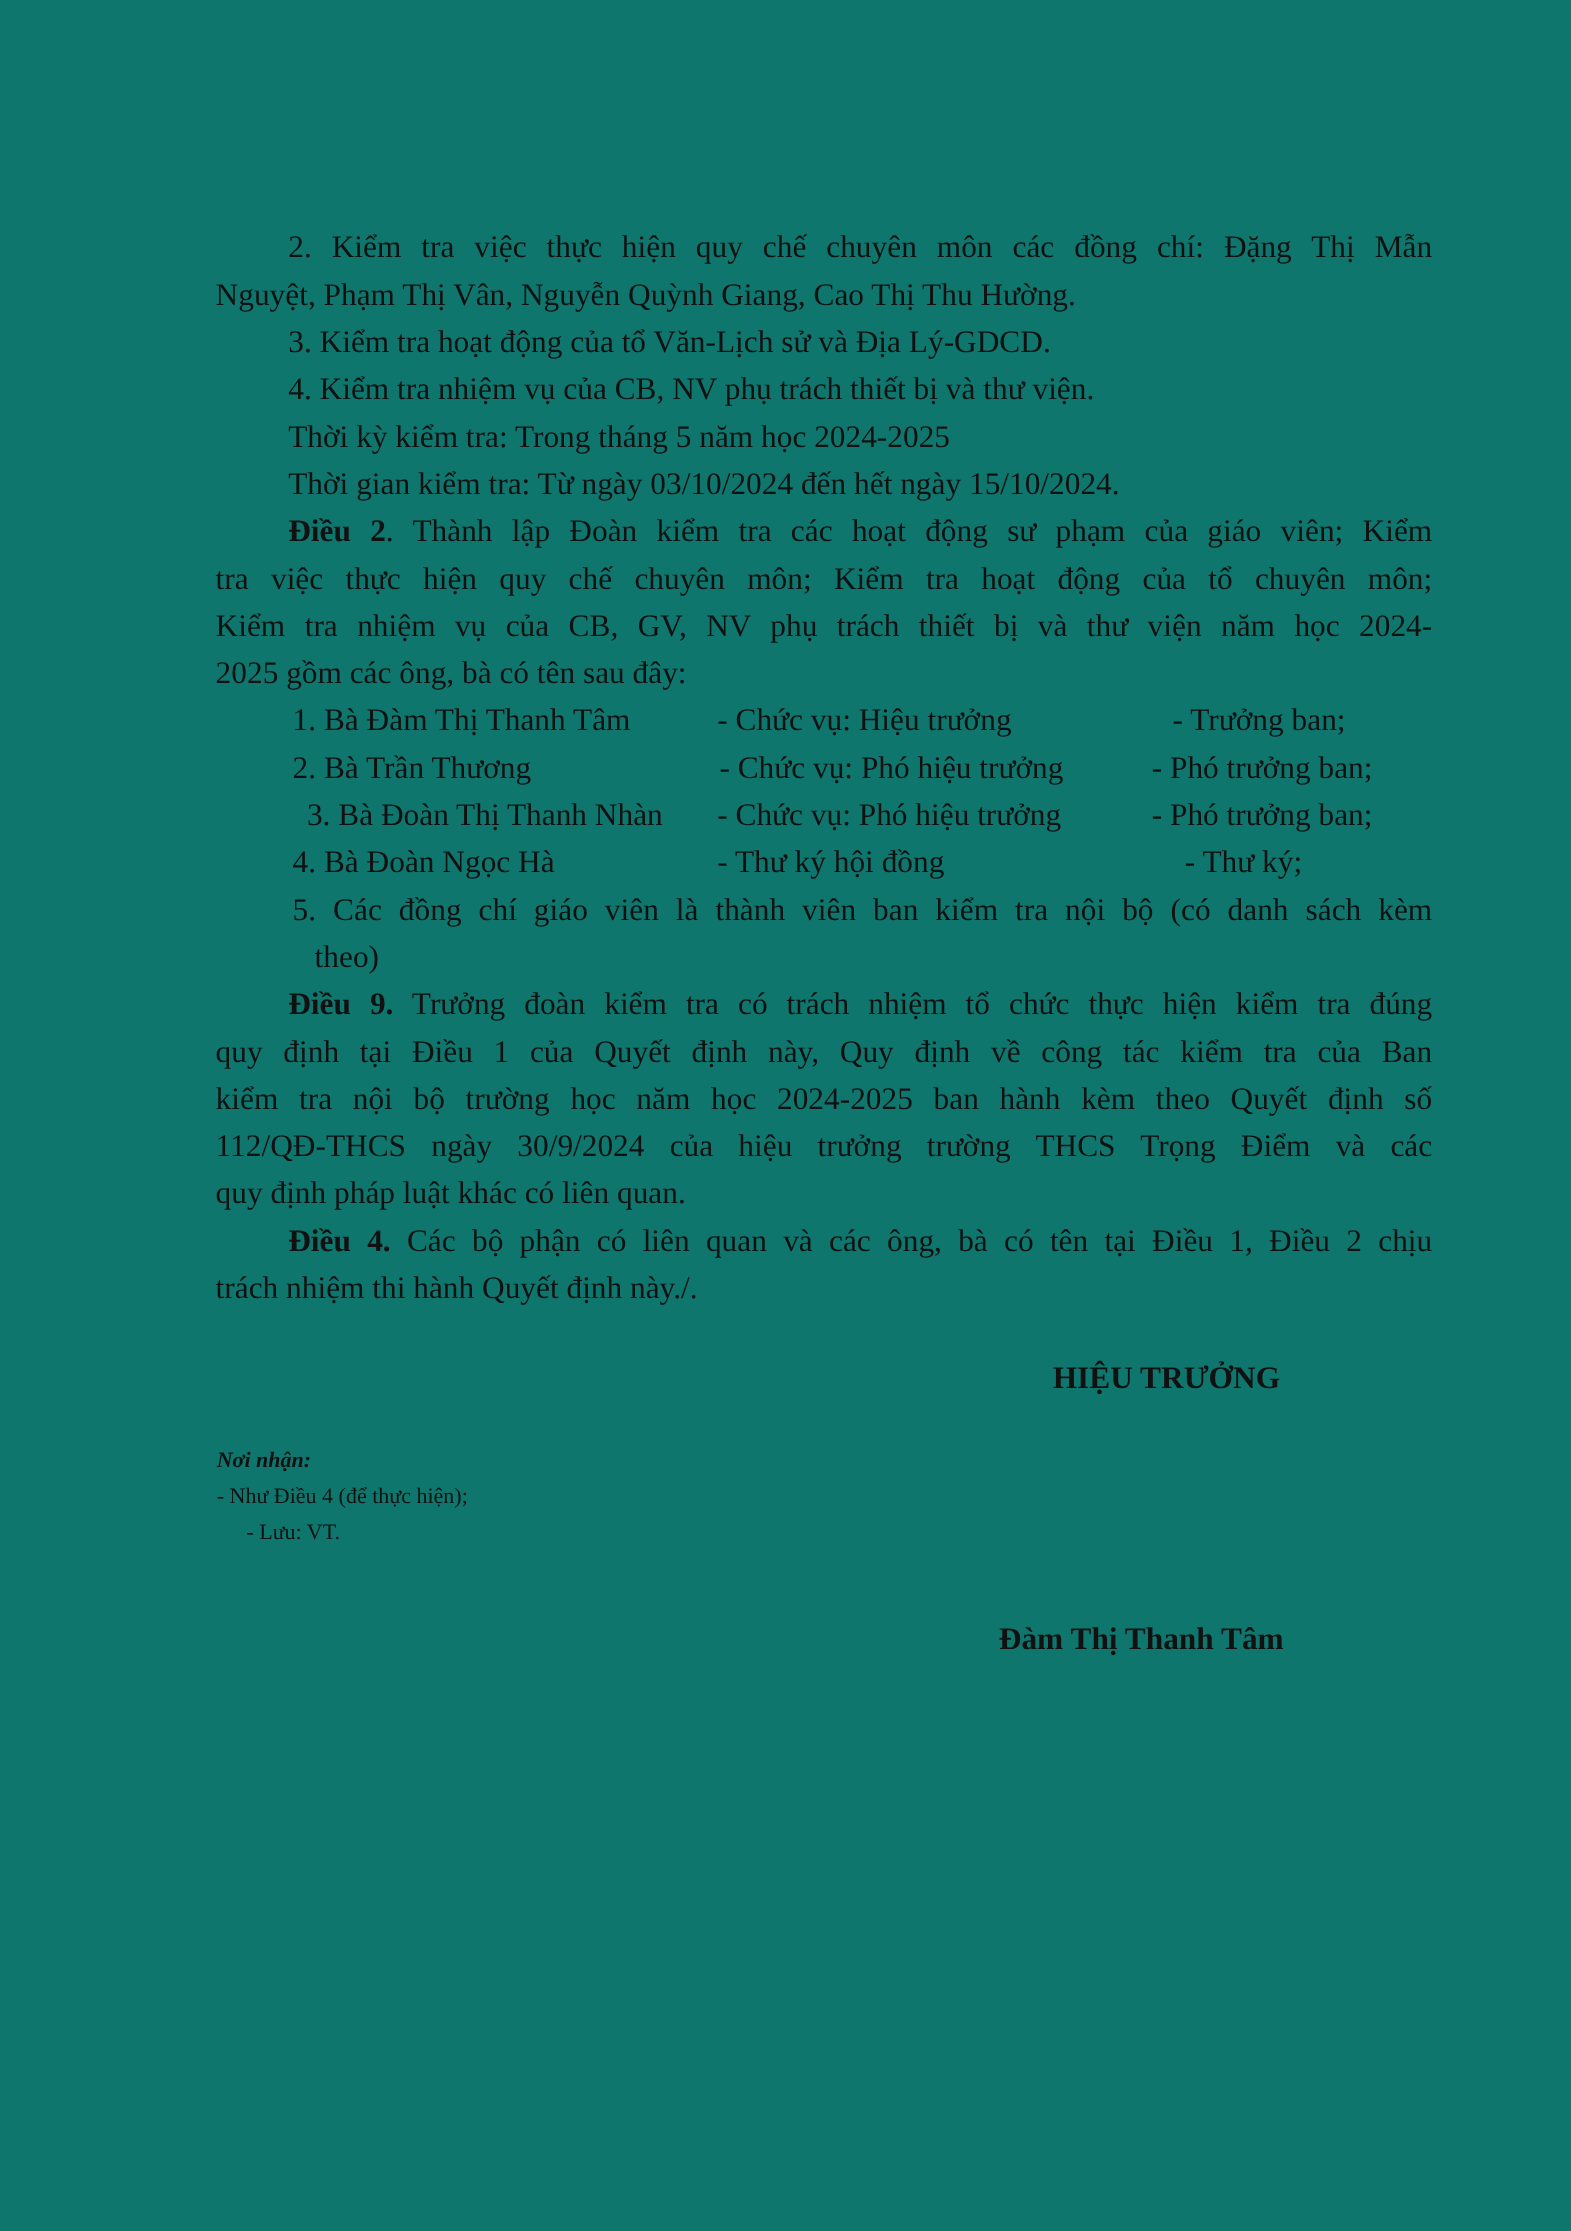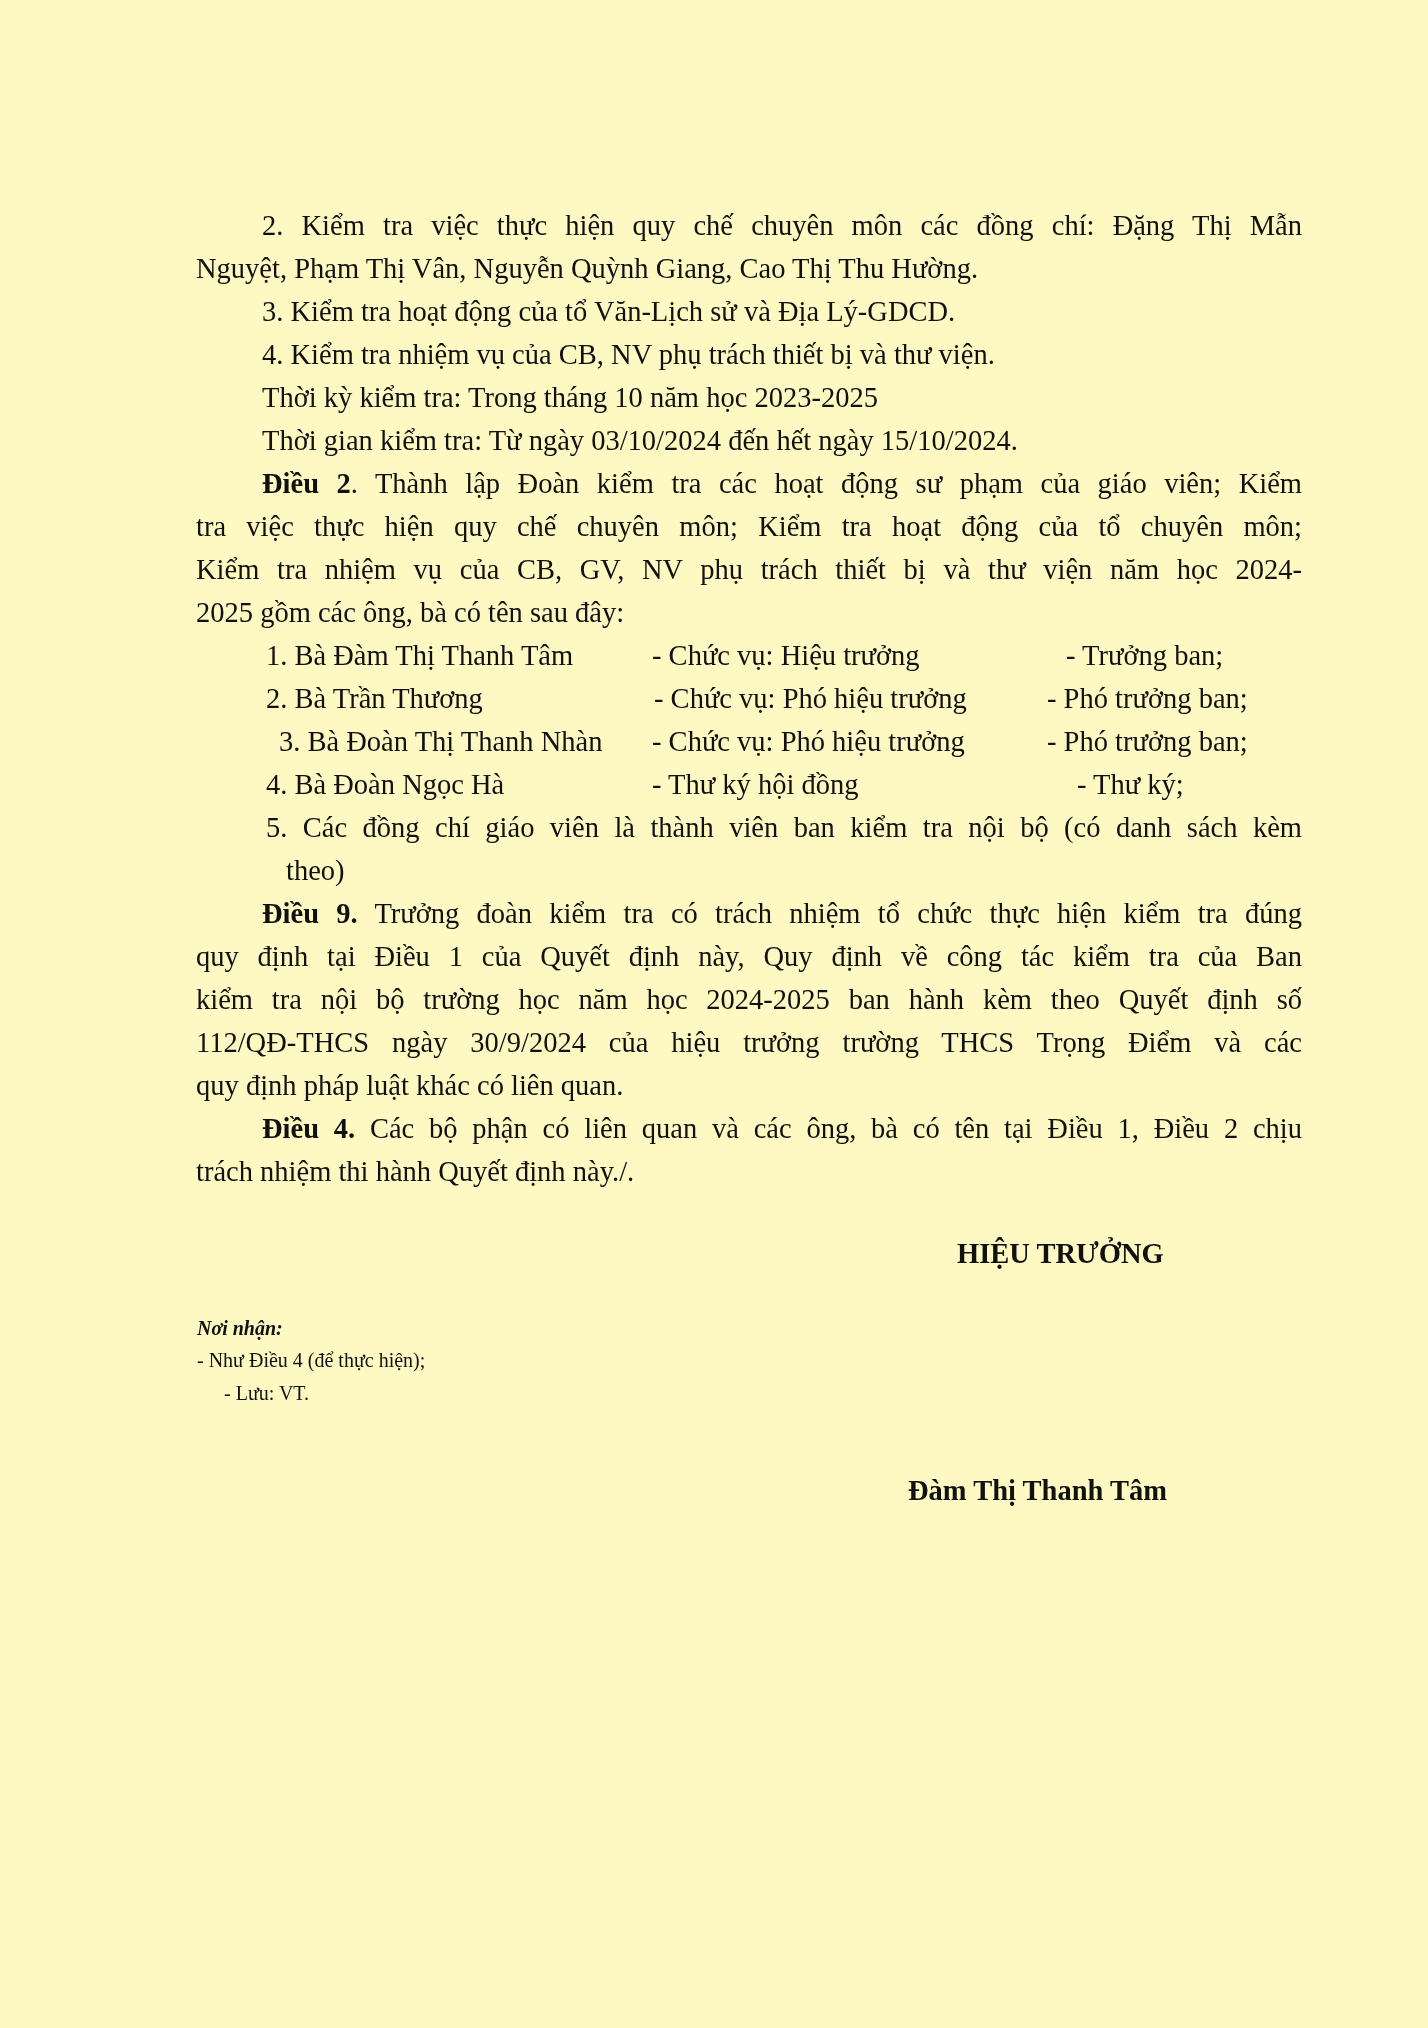--- a/index.html
+++ b/index.html
@@ -13,21 +13,21 @@
       position: relative;
       overflow: hidden;
       font-family: "Liberation Serif", "DejaVu Serif", serif;
       color: #111111;
     }
     .page {
       position: absolute;
       left: 0; top: 0;
       width: 1428px;
       height: 2028px;
-      background: #fef9c3;
+      background: #0f766e;
     }
     .line {
       position: absolute;
       font-size: 28.5px;
       line-height: 1;
       white-space: nowrap;
     }
     .just {
       position: absolute;
       font-size: 28.5px;
@@ -45,21 +45,21 @@
   </style>
 </head>
 <body>
 
 <div class="page">
 
   <div class="just" style="left:262px; top:212px; width:1040px;">2. Kiểm tra việc thực hiện quy chế chuyên môn các đồng chí: Đặng Thị Mẫn</div>
   <div class="line" style="left:196px; top:255px;">Nguyệt, Phạm Thị Vân, Nguyễn Quỳnh Giang, Cao Thị Thu Hường.</div>
   <div class="line" style="left:262px; top:298px;">3. Kiểm tra hoạt động của tổ Văn-Lịch sử và Địa Lý-GDCD.</div>
   <div class="line" style="left:262px; top:341px;">4. Kiểm tra nhiệm vụ của CB, NV phụ trách thiết bị và thư viện.</div>
-  <div class="line" style="left:262px; top:384px;">Thời kỳ kiểm tra: Trong tháng 10 năm học 2023-2025</div>
+  <div class="line" style="left:262px; top:384px;">Thời kỳ kiểm tra: Trong tháng 5 năm học 2024-2025</div>
   <div class="line" style="left:262px; top:427px;">Thời gian kiểm tra: Từ ngày 03/10/2024 đến hết ngày 15/10/2024.</div>
 
   <div class="just" style="left:262px; top:470px; width:1040px;"><span class="b">Điều 2</span><span>. Thành lập Đoàn kiểm tra các hoạt động sư phạm của giáo viên; Kiểm</span></div>
   <div class="just" style="left:196px; top:513px; width:1106px;">tra việc thực hiện quy chế chuyên môn; Kiểm tra hoạt động của tổ chuyên môn;</div>
   <div class="just" style="left:196px; top:556px; width:1106px;">Kiểm tra nhiệm vụ của CB, GV, NV phụ trách thiết bị và thư viện năm học 2024-</div>
   <div class="line" style="left:196px; top:599px;">2025 gồm các ông, bà có tên sau đây:</div>
 
   <div>
     <div class="col" style="left:266px; top:642px;">1. Bà Đàm Thị Thanh Tâm</div>
     <div class="col" style="left:652px; top:642px;">- Chức vụ: Hiệu trưởng</div>

